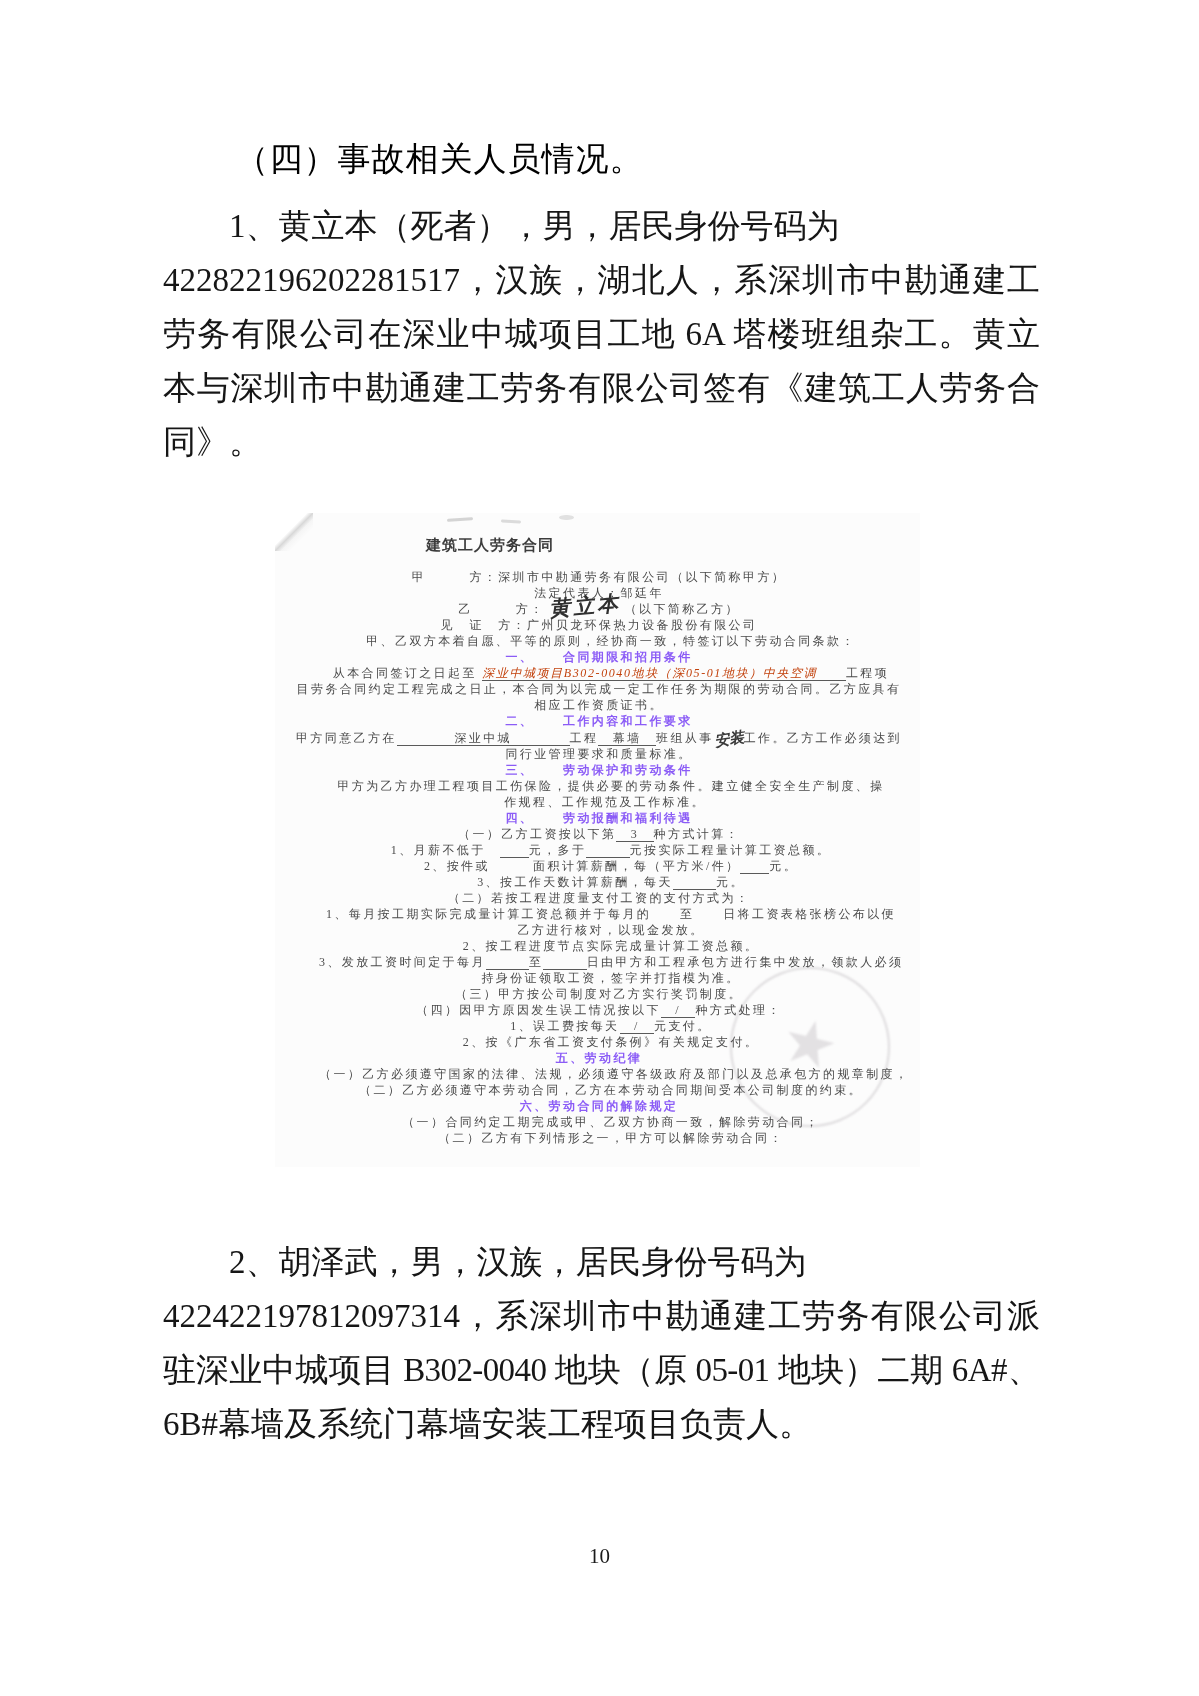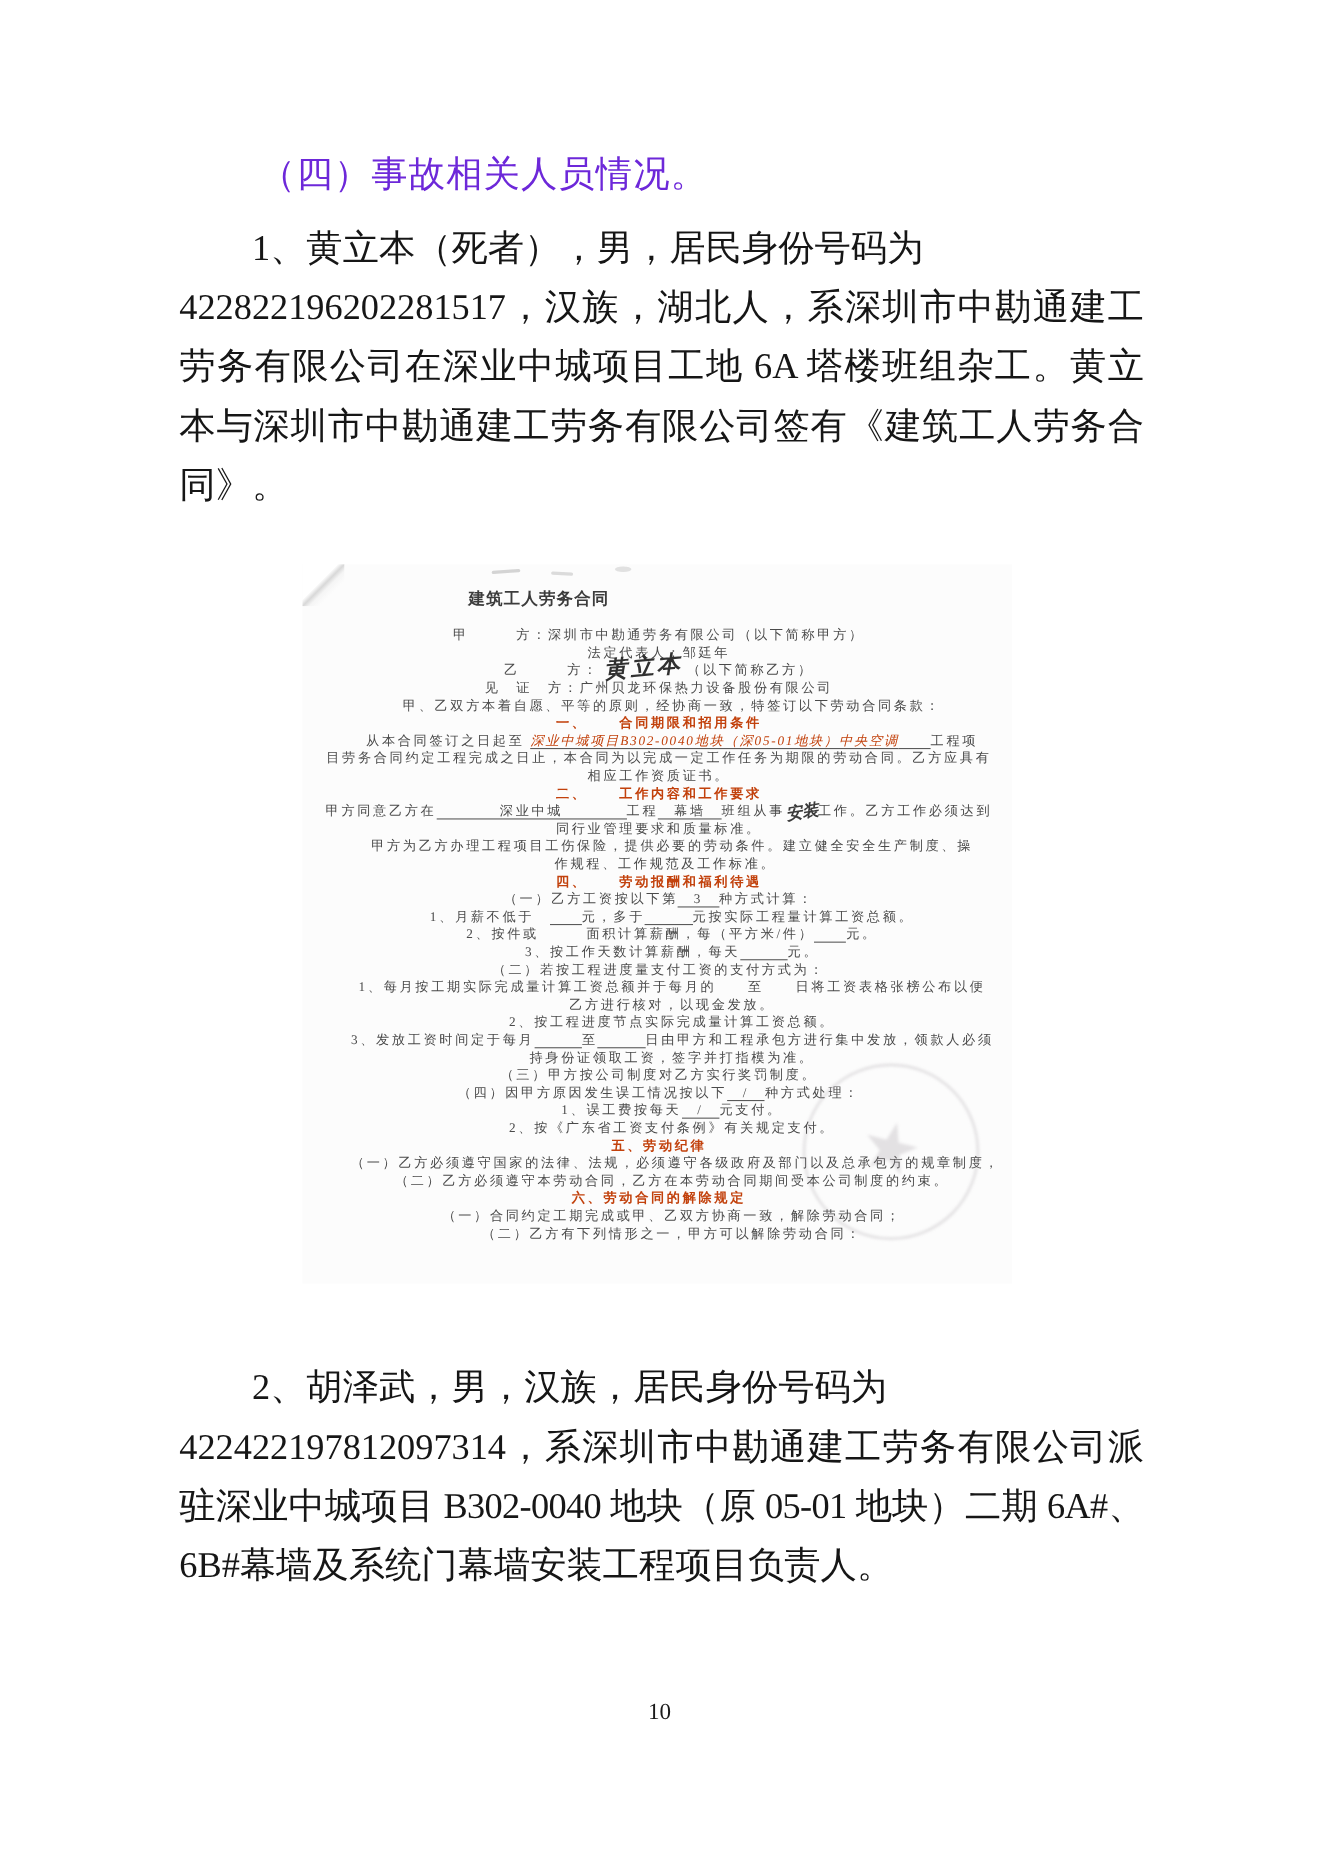--- a/index.html
+++ b/index.html
@@ -4,21 +4,21 @@
 <style>
   * { margin:0; padding:0; box-sizing:border-box; }
   html,body { width:1199px; height:1696px; background:#ffffff; overflow:hidden; }
   body { font-family:"Liberation Serif","DejaVu Serif",serif; color:#141414; position:relative; }
 
   .page { position:absolute; inset:0; background:#ffffff; }
 
   
   .heading {
     position:absolute; left:163px; top:139px; width:880px;
-    font-size:33px; line-height:40px; text-indent:2.2em; letter-spacing:1px; color:#6d28d9;
+    font-size:33px; line-height:40px; text-indent:2.2em; letter-spacing:1px; color:#000000;
   }
   .block {
     position:absolute; left:163px; width:877px;
     font-size:33px; line-height:54px; color:#161616;
   }
   #para1 { top:199px; }
   #para2 { top:1235px; }
   .rline { white-space:nowrap; }
   .rline.j { white-space:normal; text-align:justify; text-align-last:justify; }
   .rline.ind { text-indent:2em; }
@@ -38,21 +38,21 @@
   .sm3 { position:absolute; left:284px; top:2px;  width:15px; height:5px; background:#d9d9d9; border-radius:50%; opacity:.8; }
   .scan-title {
     margin:23px 0 0 105px; width:220px; text-align:center;
     font-size:15px; line-height:19px; font-weight:bold; letter-spacing:1px; color:#3c3c3c;
   }
   .scan-body {
     margin:14px 0 0 20px; width:608px;
     font-size:12px; line-height:16px; letter-spacing:2.4px; color:#4a4a4a;
   }
   .cline { white-space:nowrap;text-align:center; }
-  .cline.b   { font-weight:bold; color:#c2410c; }
+  .cline.b   { font-weight:bold; color:#8b5cf6; }
   .cline.ind { text-indent:2em; }
   .cline.ind1{ text-indent:1em; }
   .u   { border-bottom:1px solid #5a5a5a; }
   .hw  { color:#c2410c; font-style:italic; letter-spacing:1.6px; }
   .sig {
     display:inline-block; font-size:21px; font-weight:bold; font-style:italic;
     transform:rotate(-5deg); line-height:8px; color:#303030; letter-spacing:3px; margin:0 4px;
   }
   .scr {
     display:inline-block; font-size:15px; font-weight:bold; font-style:italic;
@@ -105,20 +105,21 @@
         <div class="cline"><span>乙　　　方：</span><span class="sig">黄立本</span><span>（以下简称乙方）</span></div>
         <div class="cline"><span>见　证　方：广州贝龙环保热力设备股份有限公司</span></div>
         <div class="cline ind"><span>甲、乙双方本着自愿、平等的原则，经协商一致，特签订以下劳动合同条款：</span></div>
         <div class="cline b"><span>一、　　合同期限和招用条件</span></div>
         <div class="cline ind"><span>从本合同签订之日起至 </span><span class="u hw">深业中城项目B302-0040地块（深05-01地块）中央空调</span><span class="u">　　</span><span>工程项</span></div>
         <div class="cline"><span>目劳务合同约定工程完成之日止，本合同为以完成一定工作任务为期限的劳动合同。乙方应具有</span></div>
         <div class="cline"><span>相应工作资质证书。</span></div>
         <div class="cline b"><span>二、　　工作内容和工作要求</span></div>
         <div class="cline"><span>甲方同意乙方在</span><span class="u">　　　　深业中城　　　　</span><span>工程</span><span class="u">　幕墙　</span><span>班组从事</span><span class="scr">安装</span><span>工作。乙方工作必须达到</span></div>
         <div class="cline"><span>同行业管理要求和质量标准。</span></div>
+        <div class="cline b"><span>三、　　劳动保护和劳动条件</span></div>
         <div class="cline ind"><span>甲方为乙方办理工程项目工伤保险，提供必要的劳动条件。建立健全安全生产制度、操</span></div>
         <div class="cline ind1"><span>作规程、工作规范及工作标准。</span></div>
         <div class="cline b"><span>四、　　劳动报酬和福利待遇</span></div>
         <div class="cline"><span>（一）乙方工资按以下第</span><span class="u">　3　</span><span>种方式计算：</span></div>
         <div class="cline ind"><span>1、月薪不低于　</span><span class="u">　　</span><span>元，多于</span><span class="u">　　　</span><span>元按实际工程量计算工资总额。</span></div>
         <div class="cline ind"><span>2、按件或　　　面积计算薪酬，每（平方米/件）</span><span class="u">　　</span><span>元。</span></div>
         <div class="cline ind"><span>3、按工作天数计算薪酬，每天</span><span class="u">　　　</span><span>元。</span></div>
         <div class="cline"><span>（二）若按工程进度量支付工资的支付方式为：</span></div>
         <div class="cline ind"><span>1、每月按工期实际完成量计算工资总额并于每月的　　至　　日将工资表格张榜公布以便</span></div>
         <div class="cline ind"><span>乙方进行核对，以现金发放。</span></div>

